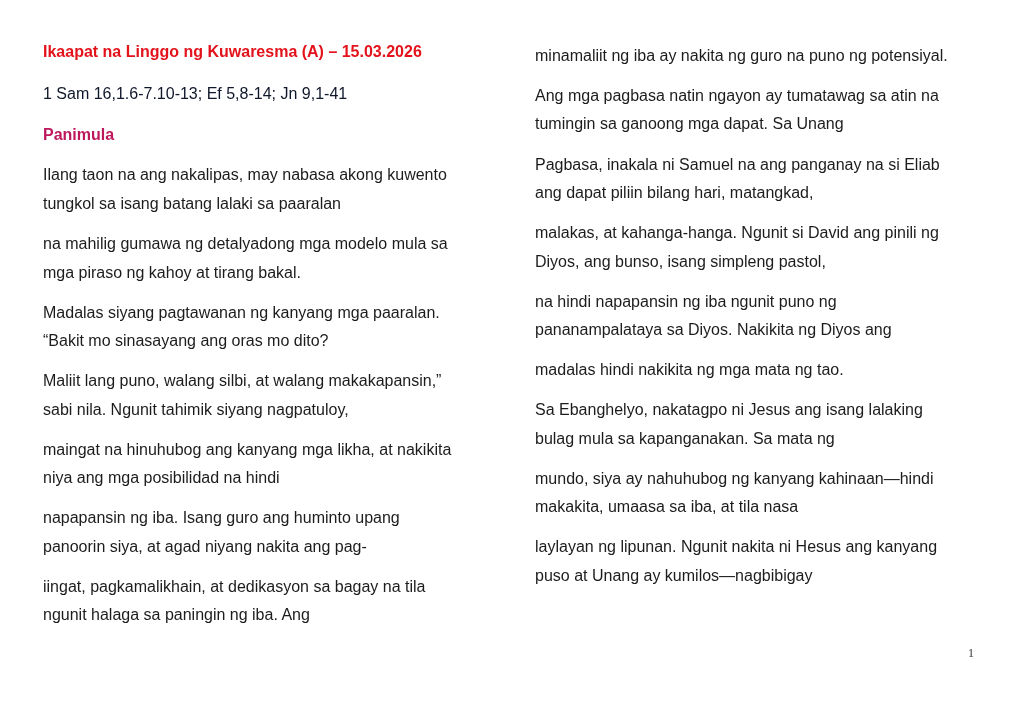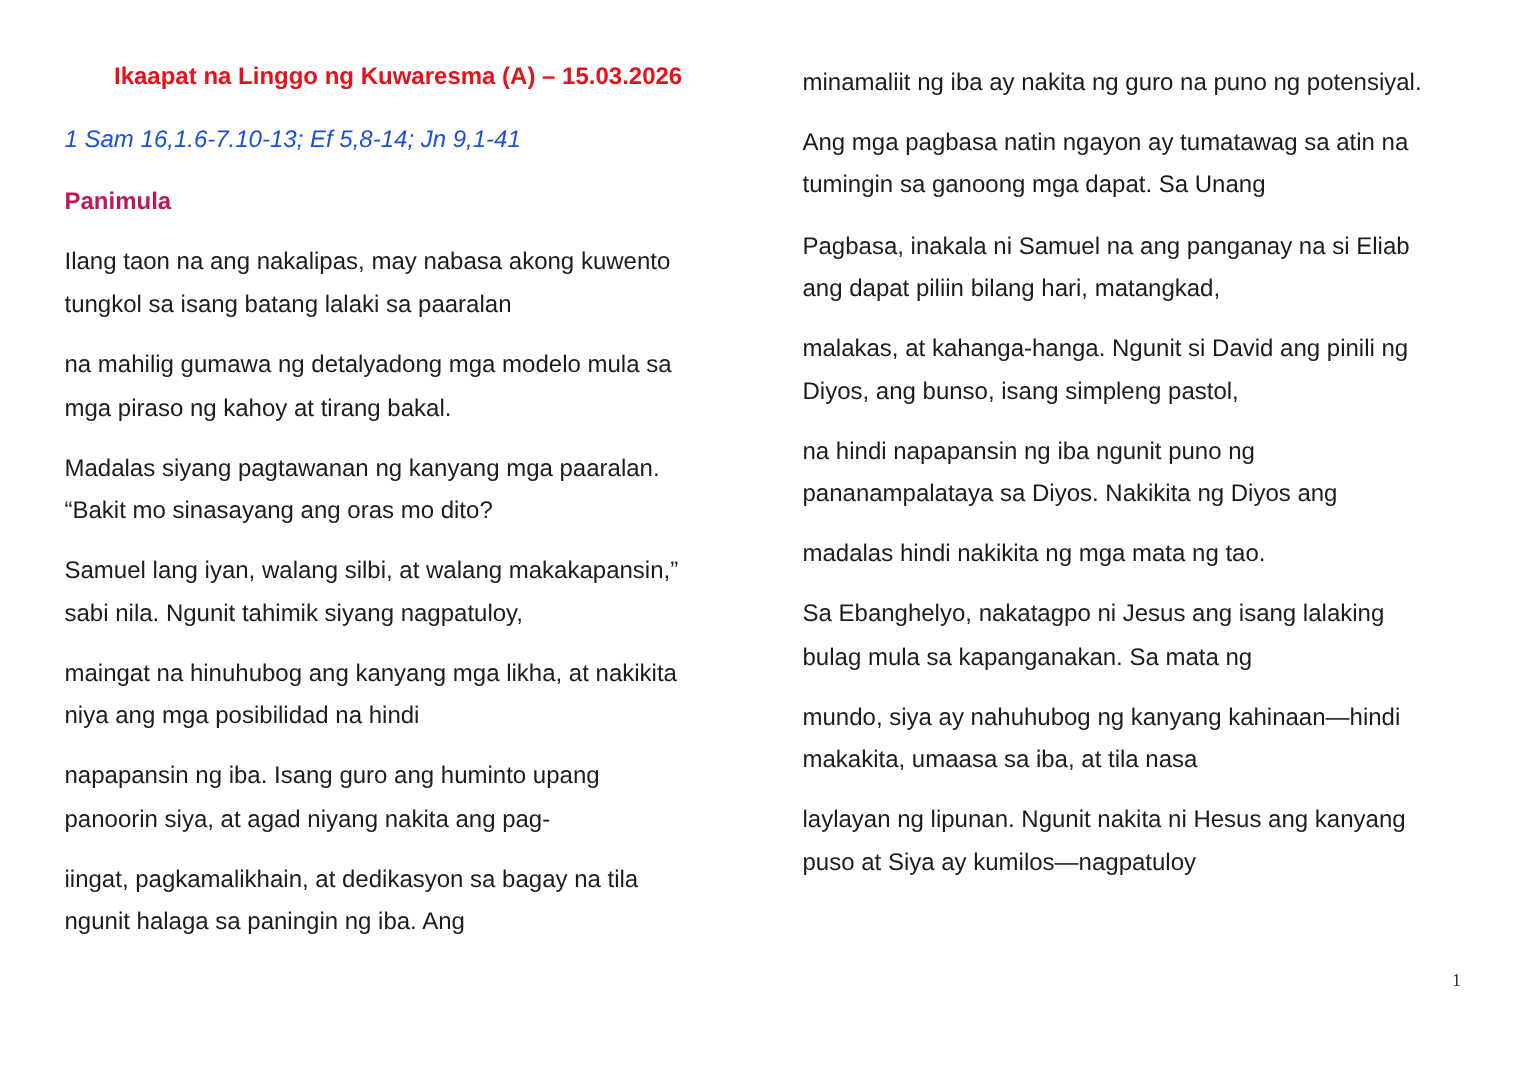--- a/index.html
+++ b/index.html
@@ -7,43 +7,43 @@
     width: 1024px; height: 724px; position: relative; overflow: hidden;
     font-family: "Liberation Sans", sans-serif; color: #1a1a1a;
   }
   .col { position: absolute; top: 0; }
   .col-left { left: 43px; width: 470px; }
   .col-right { left: 535px; width: 460px; }
   .line {
     position: absolute; left: 0; white-space: nowrap;
     font-size: 16px; line-height: 20px; color: #1c1c1c;
   }
-  .title { color: #e3121b; font-weight: bold; margin-left: 33px; }
-  .refs { color: #1d4ed8; font-style: italic; }
+  .title { color: #e3121b; font-weight: bold; }
+  .refs { color: #0f172a; }
   .heading { color: #be185d; font-weight: bold; }
   .page-num {
     position: absolute; left: 968px; top: 646px;
     font-size: 12px; color: #333; font-family: "Liberation Serif", serif;
   }
 </style>
 </head>
 <body>
 
 <div class="col col-left">
   <div class="line title" style="top:42px">Ikaapat na Linggo ng Kuwaresma (A) – 15.03.2026</div>
   <div class="line refs" style="top:84px">1 Sam 16,1.6-7.10-13; Ef 5,8-14; Jn 9,1-41</div>
   <div class="line heading" style="top:125px">Panimula</div>
 
   <div class="line" style="top:165px">Ilang taon na ang nakalipas, may nabasa akong kuwento</div>
   <div class="line" style="top:194px">tungkol sa isang batang lalaki sa paaralan</div>
   <div class="line" style="top:234px">na mahilig gumawa ng detalyadong mga modelo mula sa</div>
   <div class="line" style="top:263px">mga piraso ng kahoy at tirang bakal.</div>
   <div class="line" style="top:303px">Madalas siyang pagtawanan ng kanyang mga paaralan.</div>
   <div class="line" style="top:331px">“Bakit mo sinasayang ang oras mo dito?</div>
-  <div class="line" style="top:371px">Samuel lang iyan, walang silbi, at walang makakapansin,”</div>
+  <div class="line" style="top:371px">Maliit lang puno, walang silbi, at walang makakapansin,”</div>
   <div class="line" style="top:400px">sabi nila. Ngunit tahimik siyang nagpatuloy,</div>
   <div class="line" style="top:440px">maingat na hinuhubog ang kanyang mga likha, at nakikita</div>
   <div class="line" style="top:468px">niya ang mga posibilidad na hindi</div>
   <div class="line" style="top:508px">napapansin ng iba. Isang guro ang huminto upang</div>
   <div class="line" style="top:537px">panoorin siya, at agad niyang nakita ang pag-</div>
   <div class="line" style="top:577px">iingat, pagkamalikhain, at dedikasyon sa bagay na tila</div>
   <div class="line" style="top:605px">ngunit halaga sa paningin ng iba. Ang</div>
 </div>
 
 <div class="col col-right">
@@ -55,16 +55,16 @@
   <div class="line" style="top:223px">malakas, at kahanga-hanga. Ngunit si David ang pinili ng</div>
   <div class="line" style="top:252px">Diyos, ang bunso, isang simpleng pastol,</div>
   <div class="line" style="top:292px">na hindi napapansin ng iba ngunit puno ng</div>
   <div class="line" style="top:320px">pananampalataya sa Diyos. Nakikita ng Diyos ang</div>
   <div class="line" style="top:360px">madalas hindi nakikita ng mga mata ng tao.</div>
   <div class="line" style="top:400px">Sa Ebanghelyo, nakatagpo ni Jesus ang isang lalaking</div>
   <div class="line" style="top:429px">bulag mula sa kapanganakan. Sa mata ng</div>
   <div class="line" style="top:469px">mundo, siya ay nahuhubog ng kanyang kahinaan—hindi</div>
   <div class="line" style="top:497px">makakita, umaasa sa iba, at tila nasa</div>
   <div class="line" style="top:537px">laylayan ng lipunan. Ngunit nakita ni Hesus ang kanyang</div>
-  <div class="line" style="top:566px">puso at Siya ay kumilos—nagpatuloy</div>
+  <div class="line" style="top:566px">puso at Unang ay kumilos—nagbibigay</div>
 </div>
 
 <div class="page-num">1</div>
 
 </body></html>

